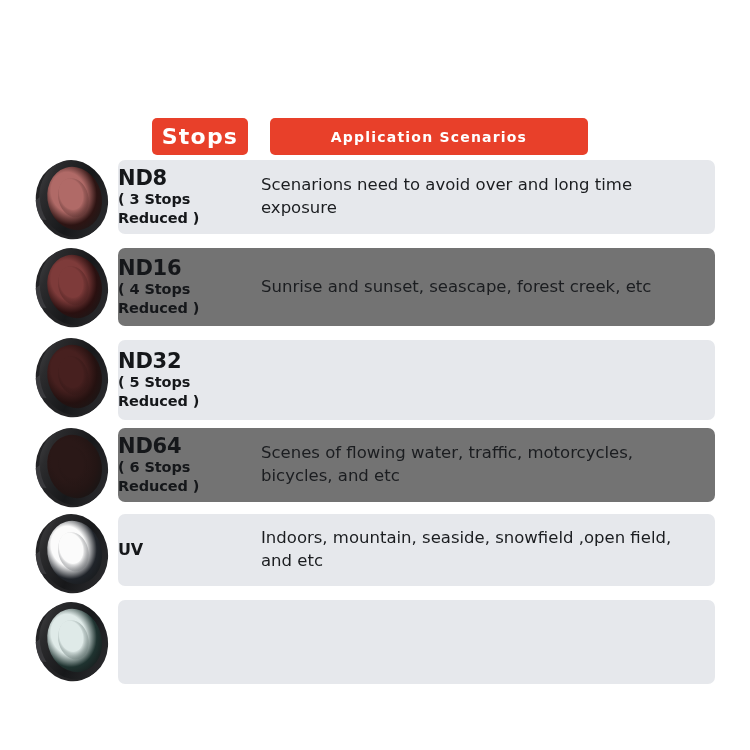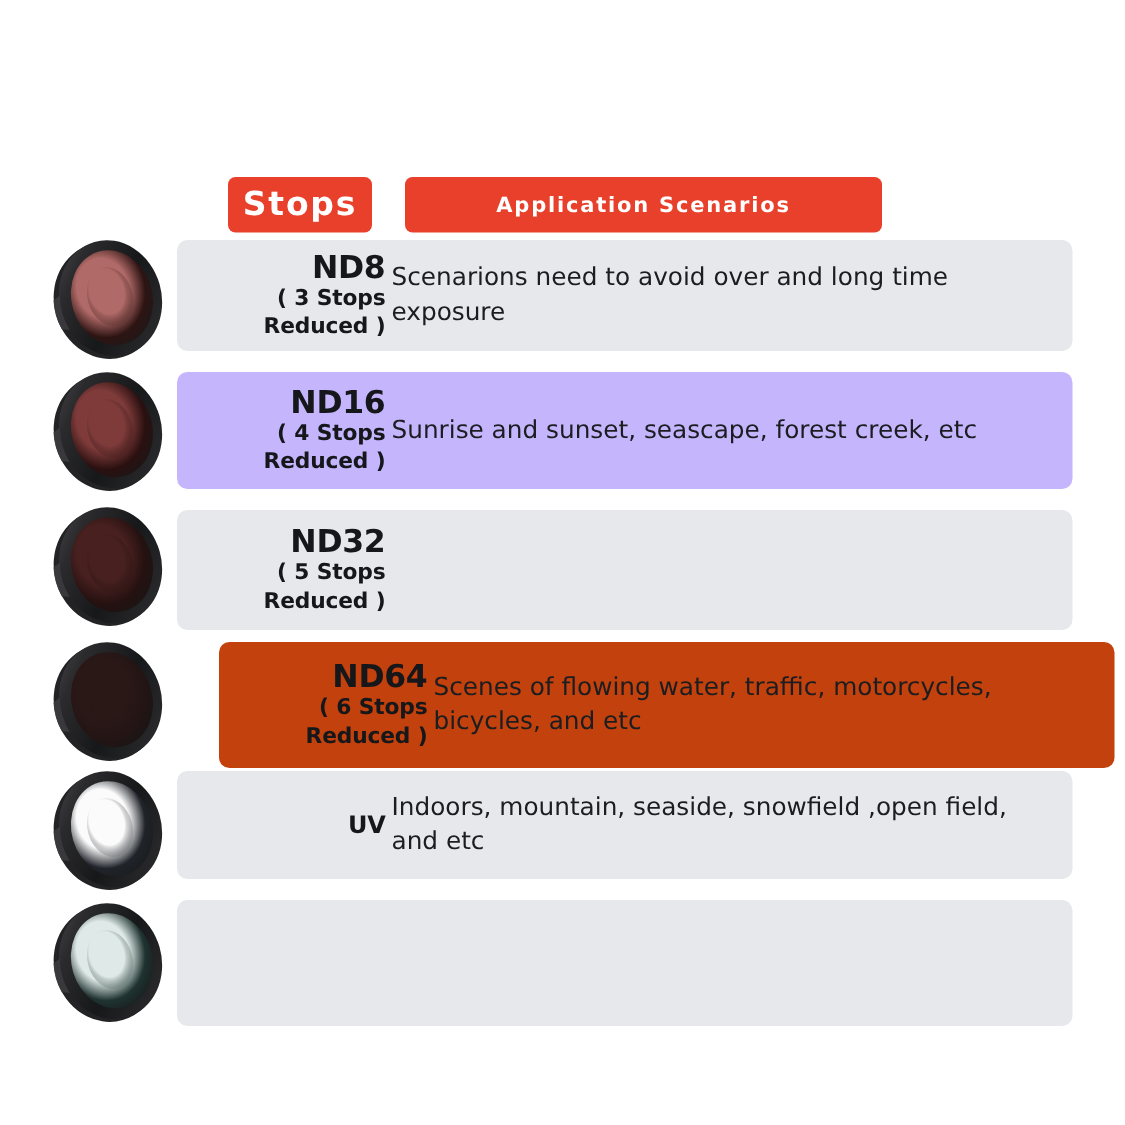--- a/index.html
+++ b/index.html
@@ -56,21 +56,21 @@
     left: 118px;
     width: 597px;
     background: #E6E8EC;
     border-radius: 7px;
     display: flex;
     align-items: center;
   }
   .row-stop {
     width: 143px;
     flex: 0 0 143px;
-    text-align: right;
+    text-align: left;
     color: #15171a;
     padding-right: 4px;
   }
   .row-stop .nd {
     display: block;
     font-size: 21px;
     font-weight: 700;
     line-height: 1.12;
     letter-spacing: -0.2px;
   }
@@ -115,36 +115,36 @@
 
   <div id="rows-host">
       <div class="row" style="top: 160px; height: 74px; background: rgb(230, 232, 236);">
         <div class="row-stop">
           <span class="nd">ND8</span>
           <span class="sub">( 3 Stops</span>
           <span class="sub">Reduced )</span>
         </div>
         <div class="row-desc">Scenarions need to avoid over and long time exposure</div>
       </div>
-      <div class="row" style="top: 248px; height: 78px; background: #c4b5fd;">
+      <div class="row" style="top: 248px; height: 78px; background: #737373;">
         <div class="row-stop">
           <span class="nd">ND16</span>
           <span class="sub">( 4 Stops</span>
           <span class="sub">Reduced )</span>
         </div>
         <div class="row-desc">Sunrise and sunset, seascape, forest creek, etc</div>
       </div>
       <div class="row" style="top: 340px; height: 80px; background: rgb(230, 232, 236);">
         <div class="row-stop">
           <span class="nd">ND32</span>
           <span class="sub">( 5 Stops</span>
           <span class="sub">Reduced )</span>
         </div>
       </div>
-      <div class="row" style="top: 428px; height: 84px; background: #c2410c; margin-left: 28px;">
+      <div class="row" style="top: 428px; height: 74px; background: #737373;">
         <div class="row-stop">
           <span class="nd">ND64</span>
           <span class="sub">( 6 Stops</span>
           <span class="sub">Reduced )</span>
         </div>
         <div class="row-desc">Scenes of flowing water, traffic, motorcycles, bicycles, and etc</div>
       </div>
       <div class="row" style="top: 514px; height: 72px; background: rgb(230, 232, 236);">
         <div class="row-stop single">
           <span class="nd">UV</span>

